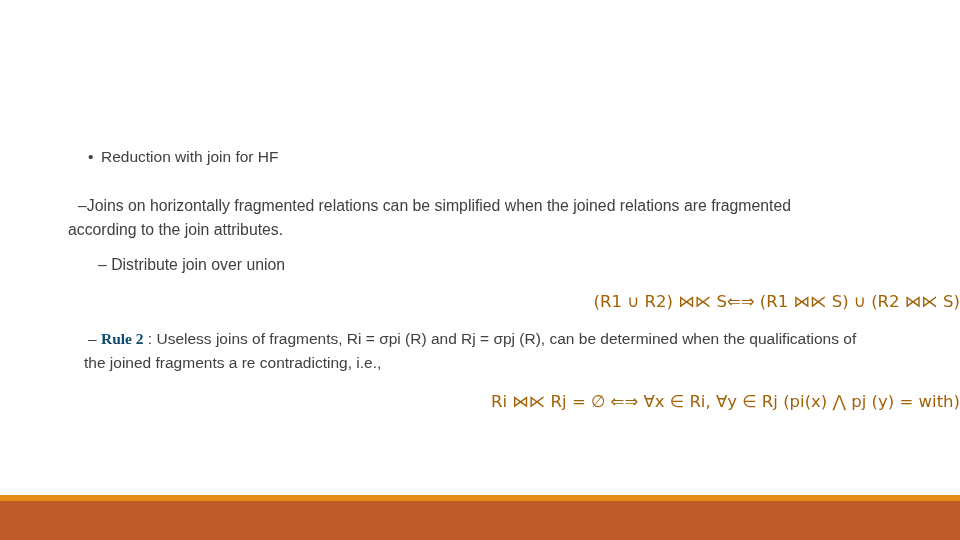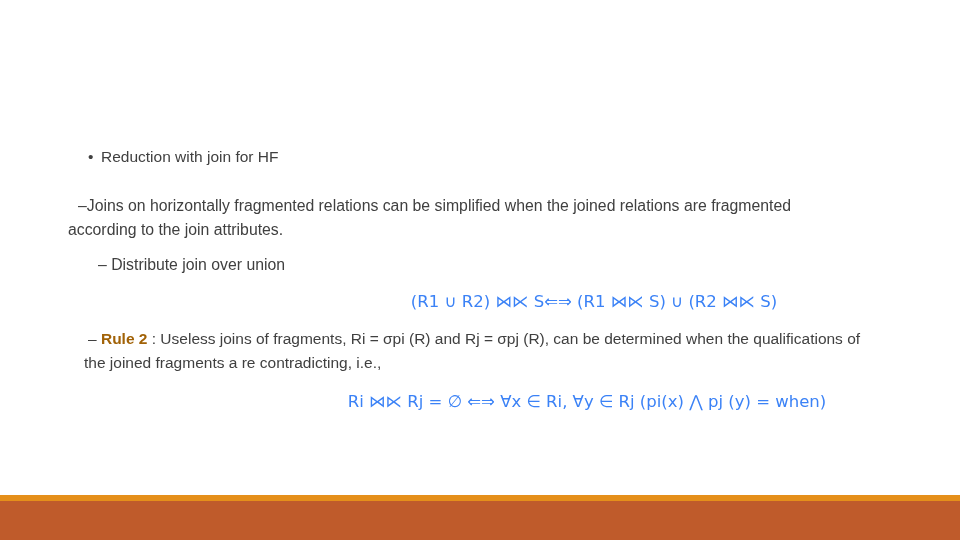--- a/index.html
+++ b/index.html
@@ -93,45 +93,46 @@
 
   .para-distribute {
     margin-top: 12px;
     margin-left: 92px;
     font-size: 15.8px;
     line-height: 23px;
     text-indent: 6px;
   }
 
   .formula {
-    text-align: center;
+    text-align: right;
     font-size: 15.6px;
     line-height: 23px;
-    color: #3b82f6;
+    color: #a16207;
   }
   .formula-1 {
     margin-top: 14px;
     margin-left: 228px;
   }
   .formula-2 {
     margin-top: 16px;
     margin-left: 214px;
   }
 
   .para-rule {
     margin-top: 14px;
     margin-left: 84px;
     margin-right: 88px;
     font-size: 15.5px;
     line-height: 23.5px;
     text-indent: 4px;
   }
   .para-rule b {
     font-weight: 700;
-    color: #a16207;
+    color: #0c4a6e;
+    font-family: Liberation Serif, serif;
   }
   .sym-big {
     font-family: "DejaVu Sans", sans-serif;
     font-size: 16.5px;
   }
 
   
   .bar-orange {
     position: absolute;
     left: 0;
@@ -168,20 +169,20 @@
     <div class="line lvl2 para-distribute">
       <span class="dash">–</span>&nbsp;<span>Distribute join over union</span>
     </div>
 
     <div class="formula formula-1 sym-big">(R1 ∪ R2) ⋈⋉ S⇐⇒ (R1 ⋈⋉ S) ∪ (R2 ⋈⋉ S)</div>
 
     <div class="line para-rule">
       <span class="dash">–</span>&nbsp;<b>Rule 2</b><span> : Useless joins of fragments, Ri = σpi (R) and Rj = σpj (R), can be determined when the qualifications of the joined fragments a re contradicting, i.e.,</span>
     </div>
 
-    <div class="formula formula-2 sym-big">Ri ⋈⋉ Rj  = ∅ ⇐⇒ ∀x ∈ Ri, ∀y ∈ Rj (pi(x) ⋀ pj (y) = when)</div>
+    <div class="formula formula-2 sym-big">Ri ⋈⋉ Rj  = ∅ ⇐⇒ ∀x ∈ Ri, ∀y ∈ Rj (pi(x) ⋀ pj (y) = with)</div>
 
   </div>
 
   <div class="bar-orange"></div>
   <div class="bar-terracotta"></div>
 
 </div>
 
 </body></html>

